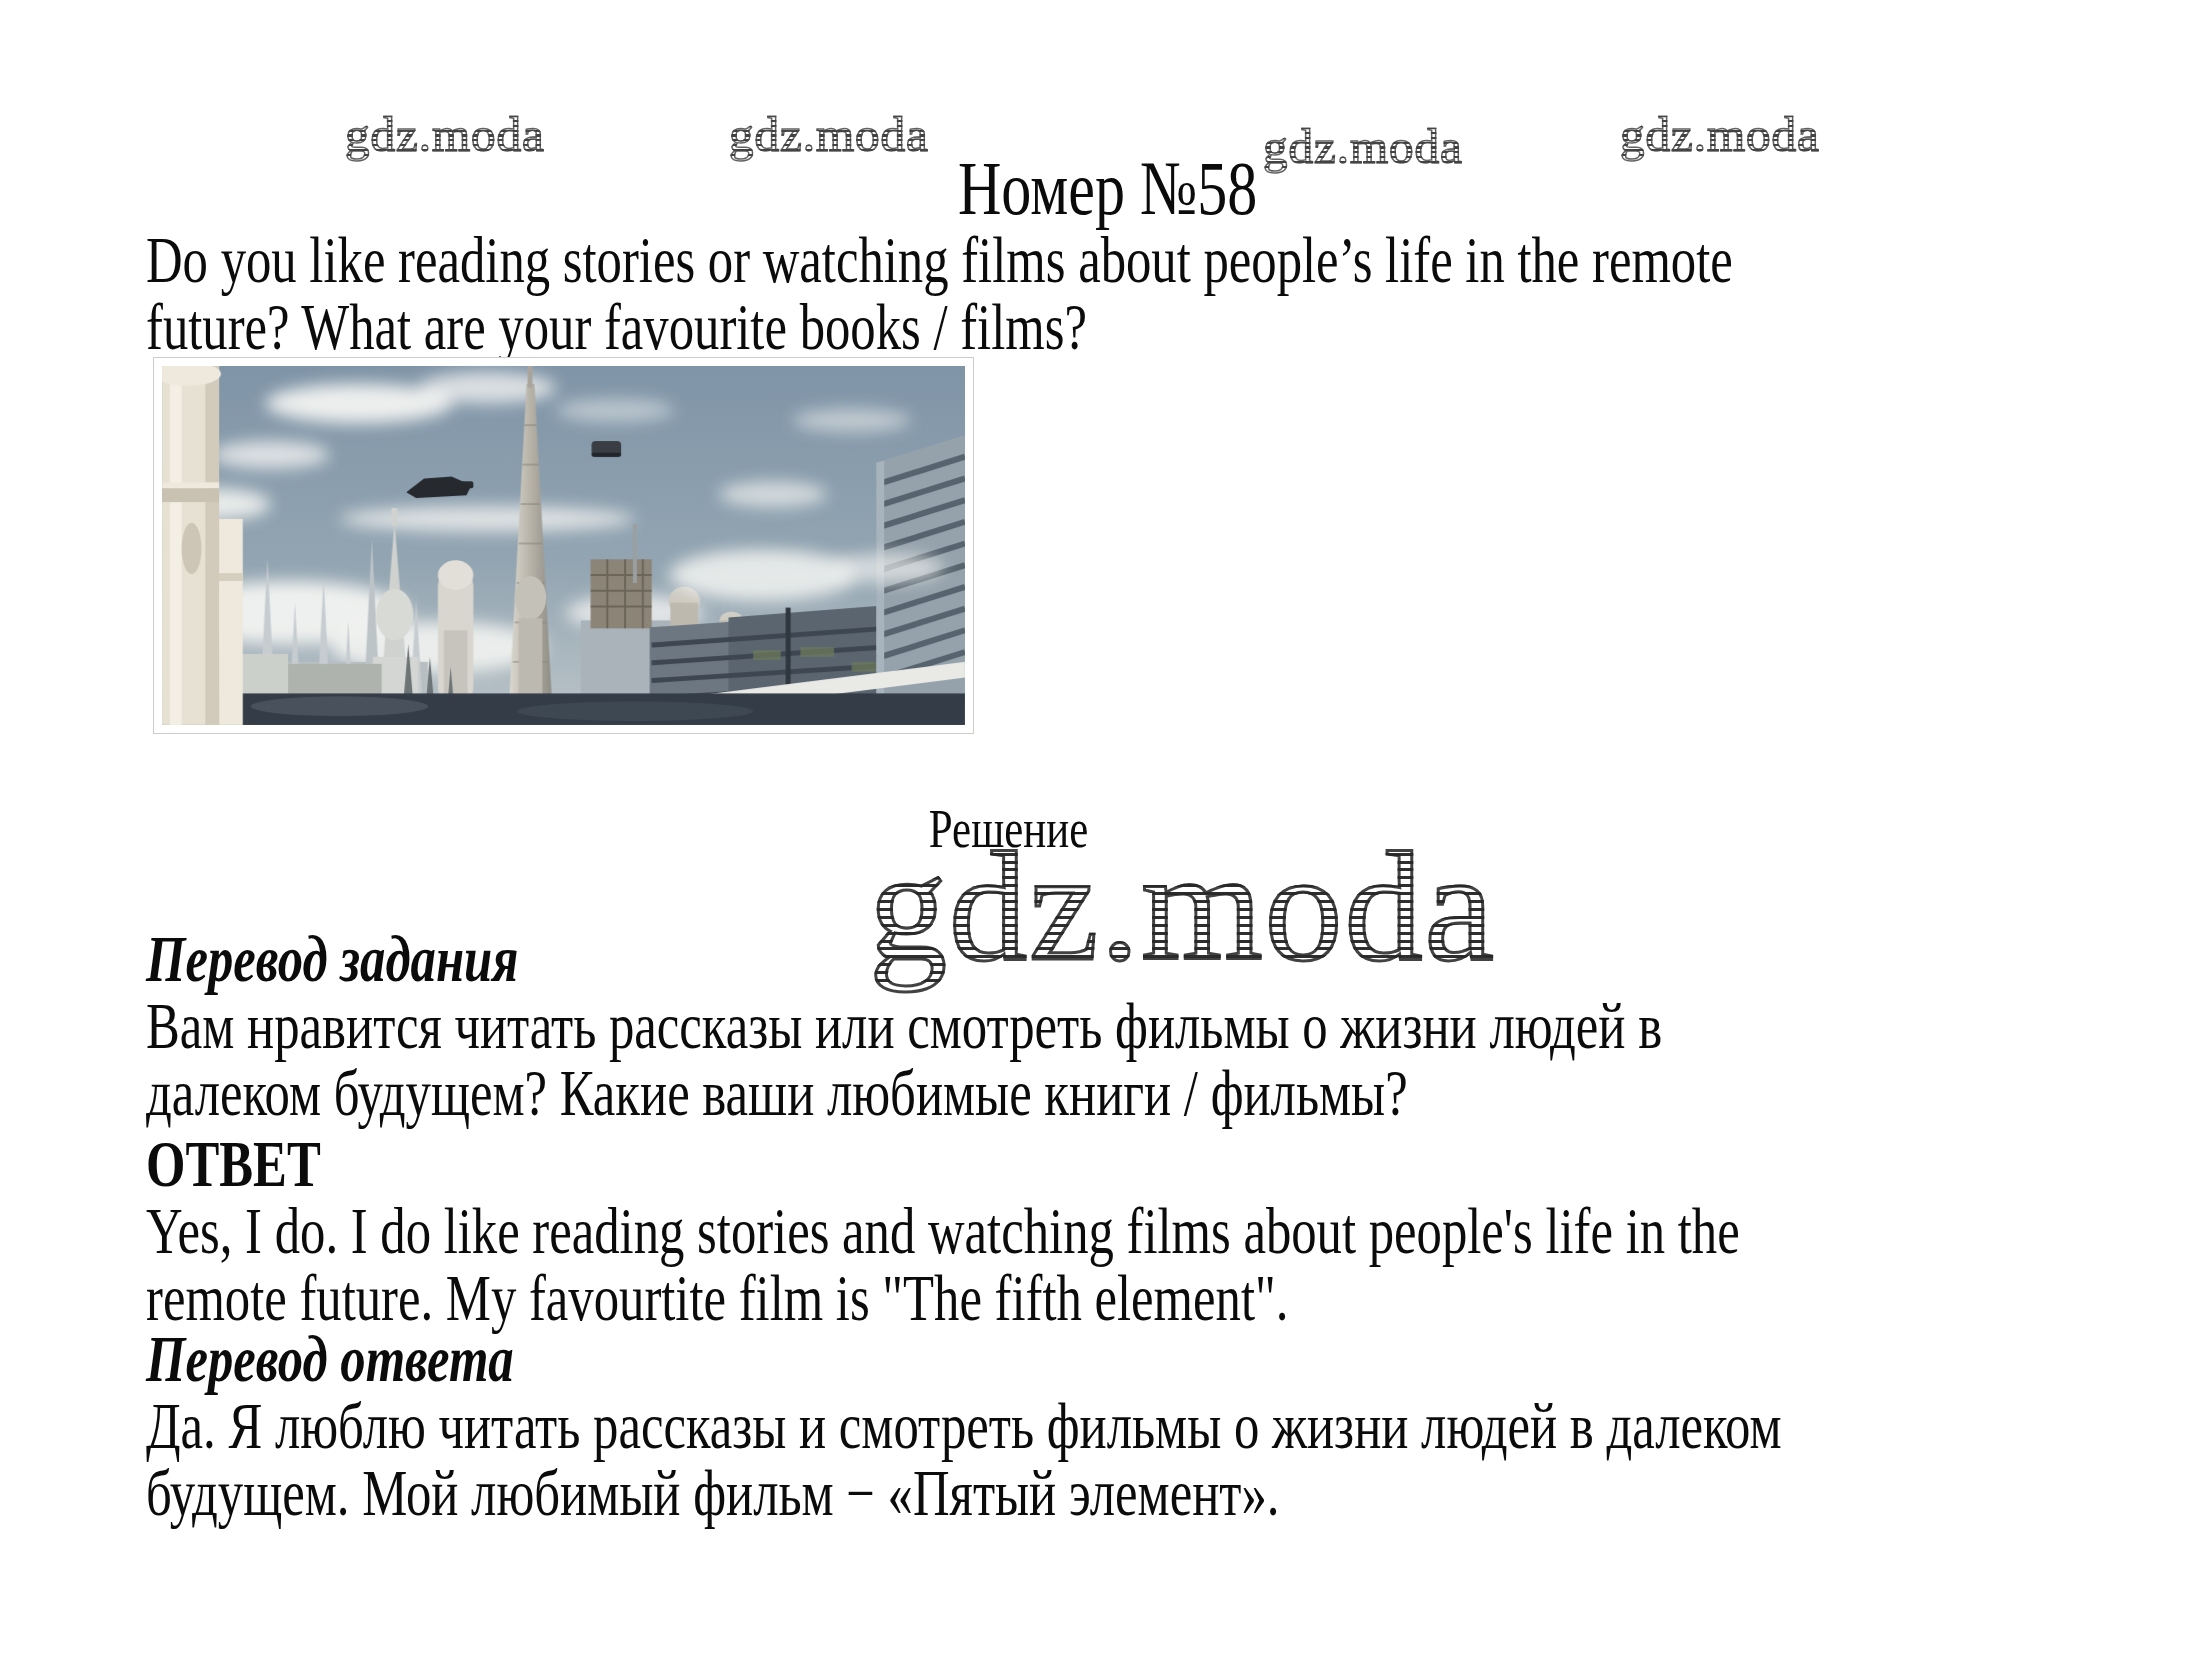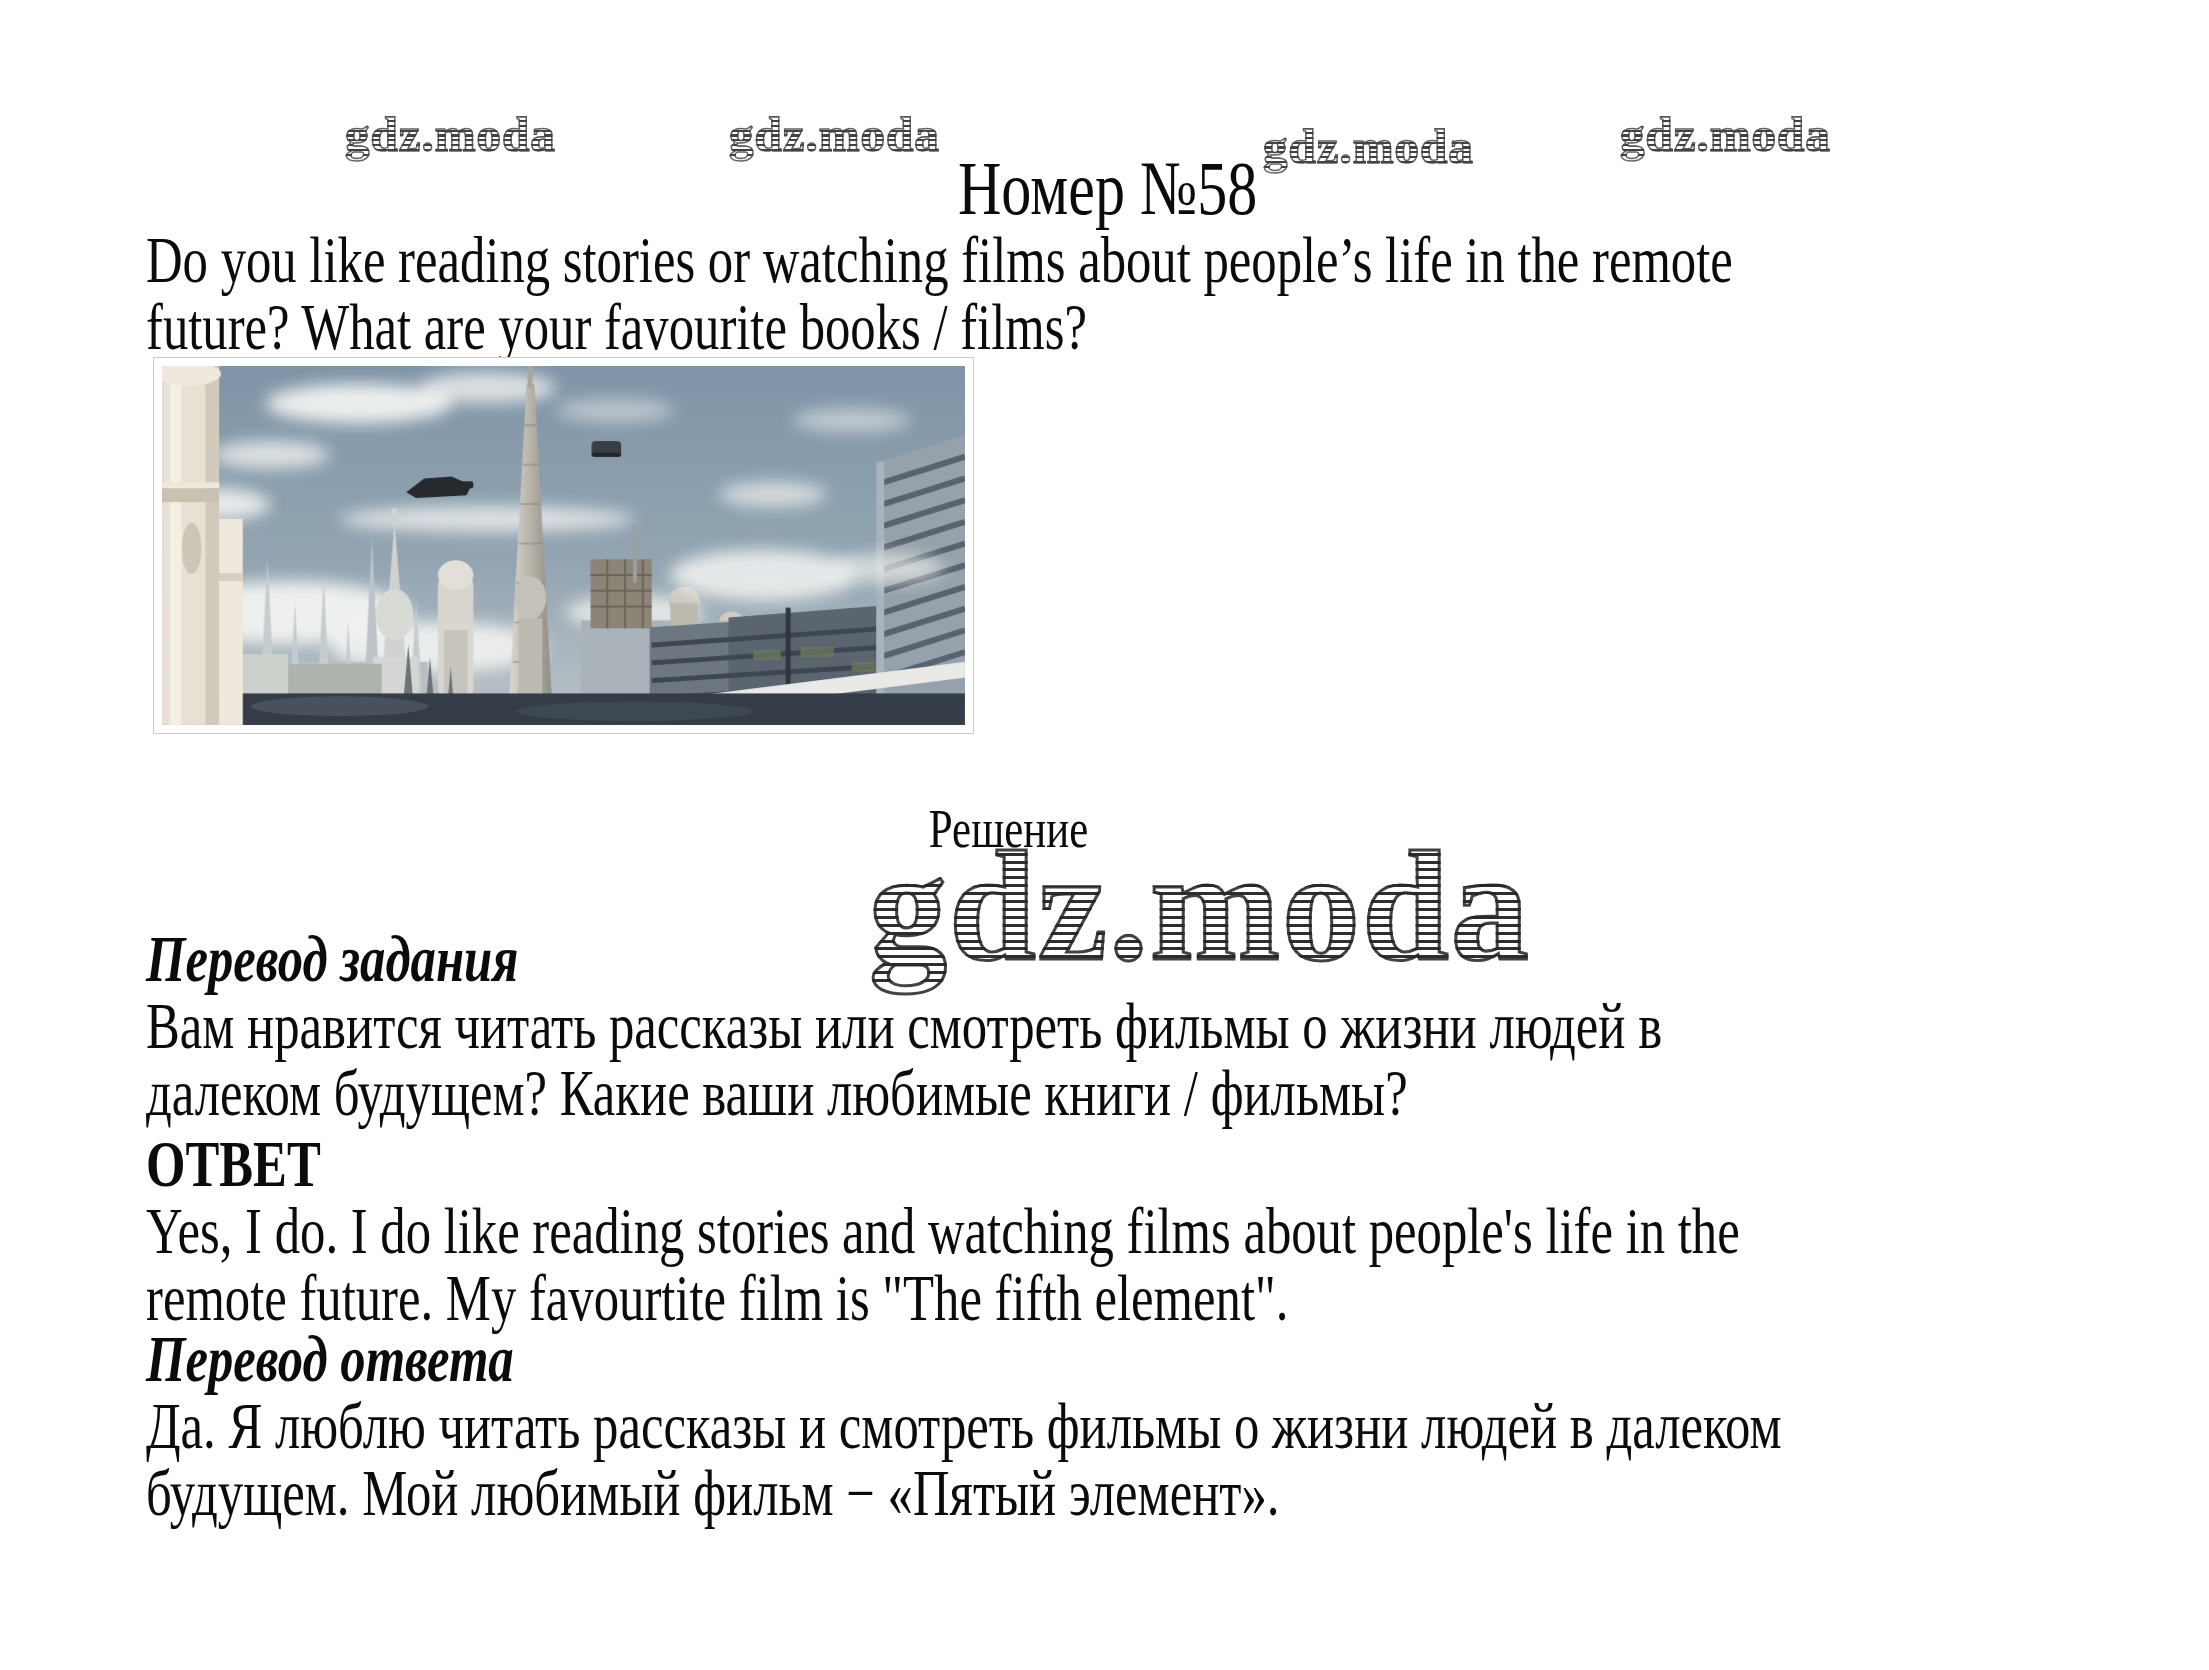--- a/index.html
+++ b/index.html
@@ -11,21 +11,21 @@
   
   .cond  { transform:scaleX(0.78); transform-origin:0 0; }
   .para  { font-size:65px; line-height:67px; white-space:nowrap; }
   .subhead { font-size:65px; line-height:67px; font-weight:700; white-space:nowrap; }
   .italic { font-style:italic; }
 
   #title { left:958px; top:98px; font-size:77px; line-height:1; white-space:nowrap; }
 
   
   .sketch {
-    font-weight:700; white-space:nowrap; line-height:1; color:#6b6b6b;
+    font-weight:400; white-space:nowrap; line-height:1; color:#6b6b6b;
     background:repeating-linear-gradient(to bottom, rgba(55,55,55,.95) 0 2px, rgba(255,255,255,.12) 2px 4.9px);
     -webkit-background-clip:text; background-clip:text;
     -webkit-text-fill-color:transparent;
     -webkit-text-stroke:1.5px rgba(70,70,70,.85);
   }
   .sketch-sm  { font-size:49px; letter-spacing:1px; }
   .sketch-big {
     font-size:156px; letter-spacing:2px;
     -webkit-text-stroke:3px rgba(40,40,40,.88);
     background:repeating-linear-gradient(to bottom, rgba(35,35,35,.95) 0 3px, rgba(255,255,255,.15) 3px 7.9px);

